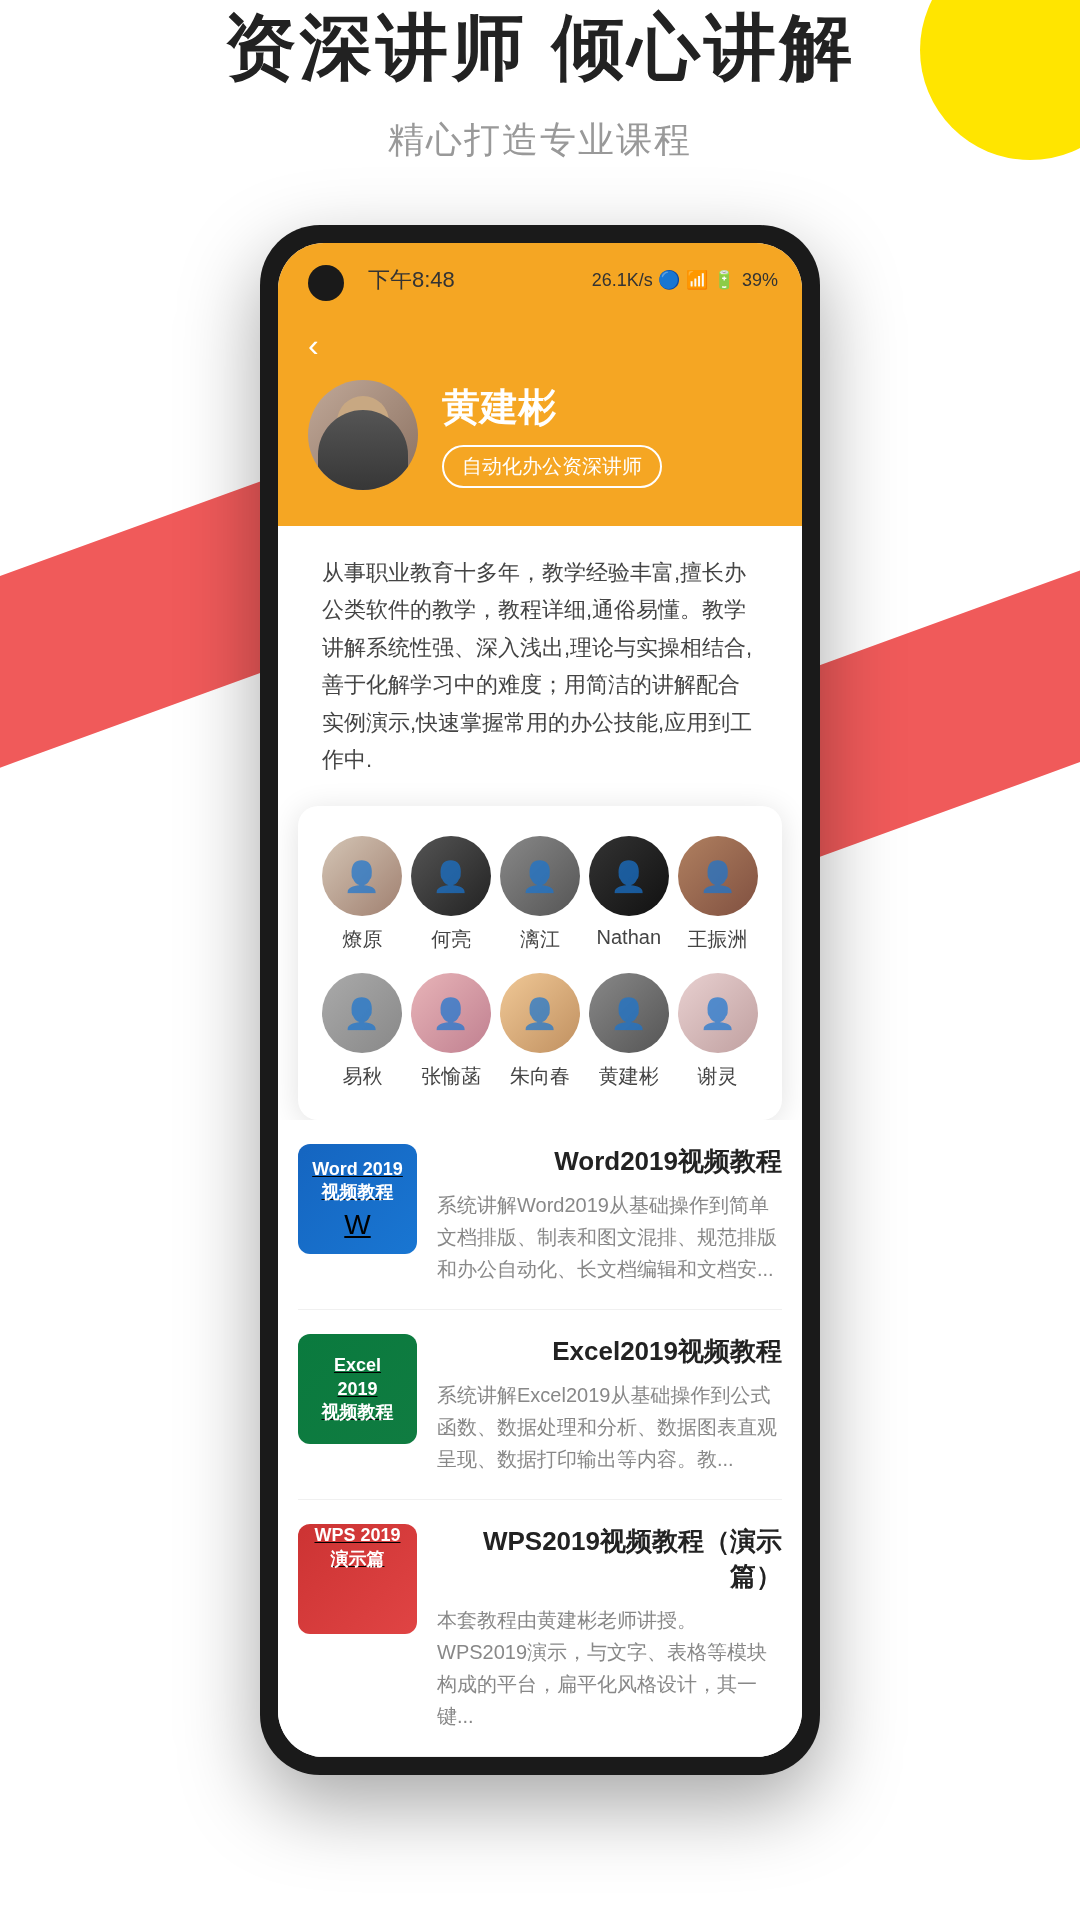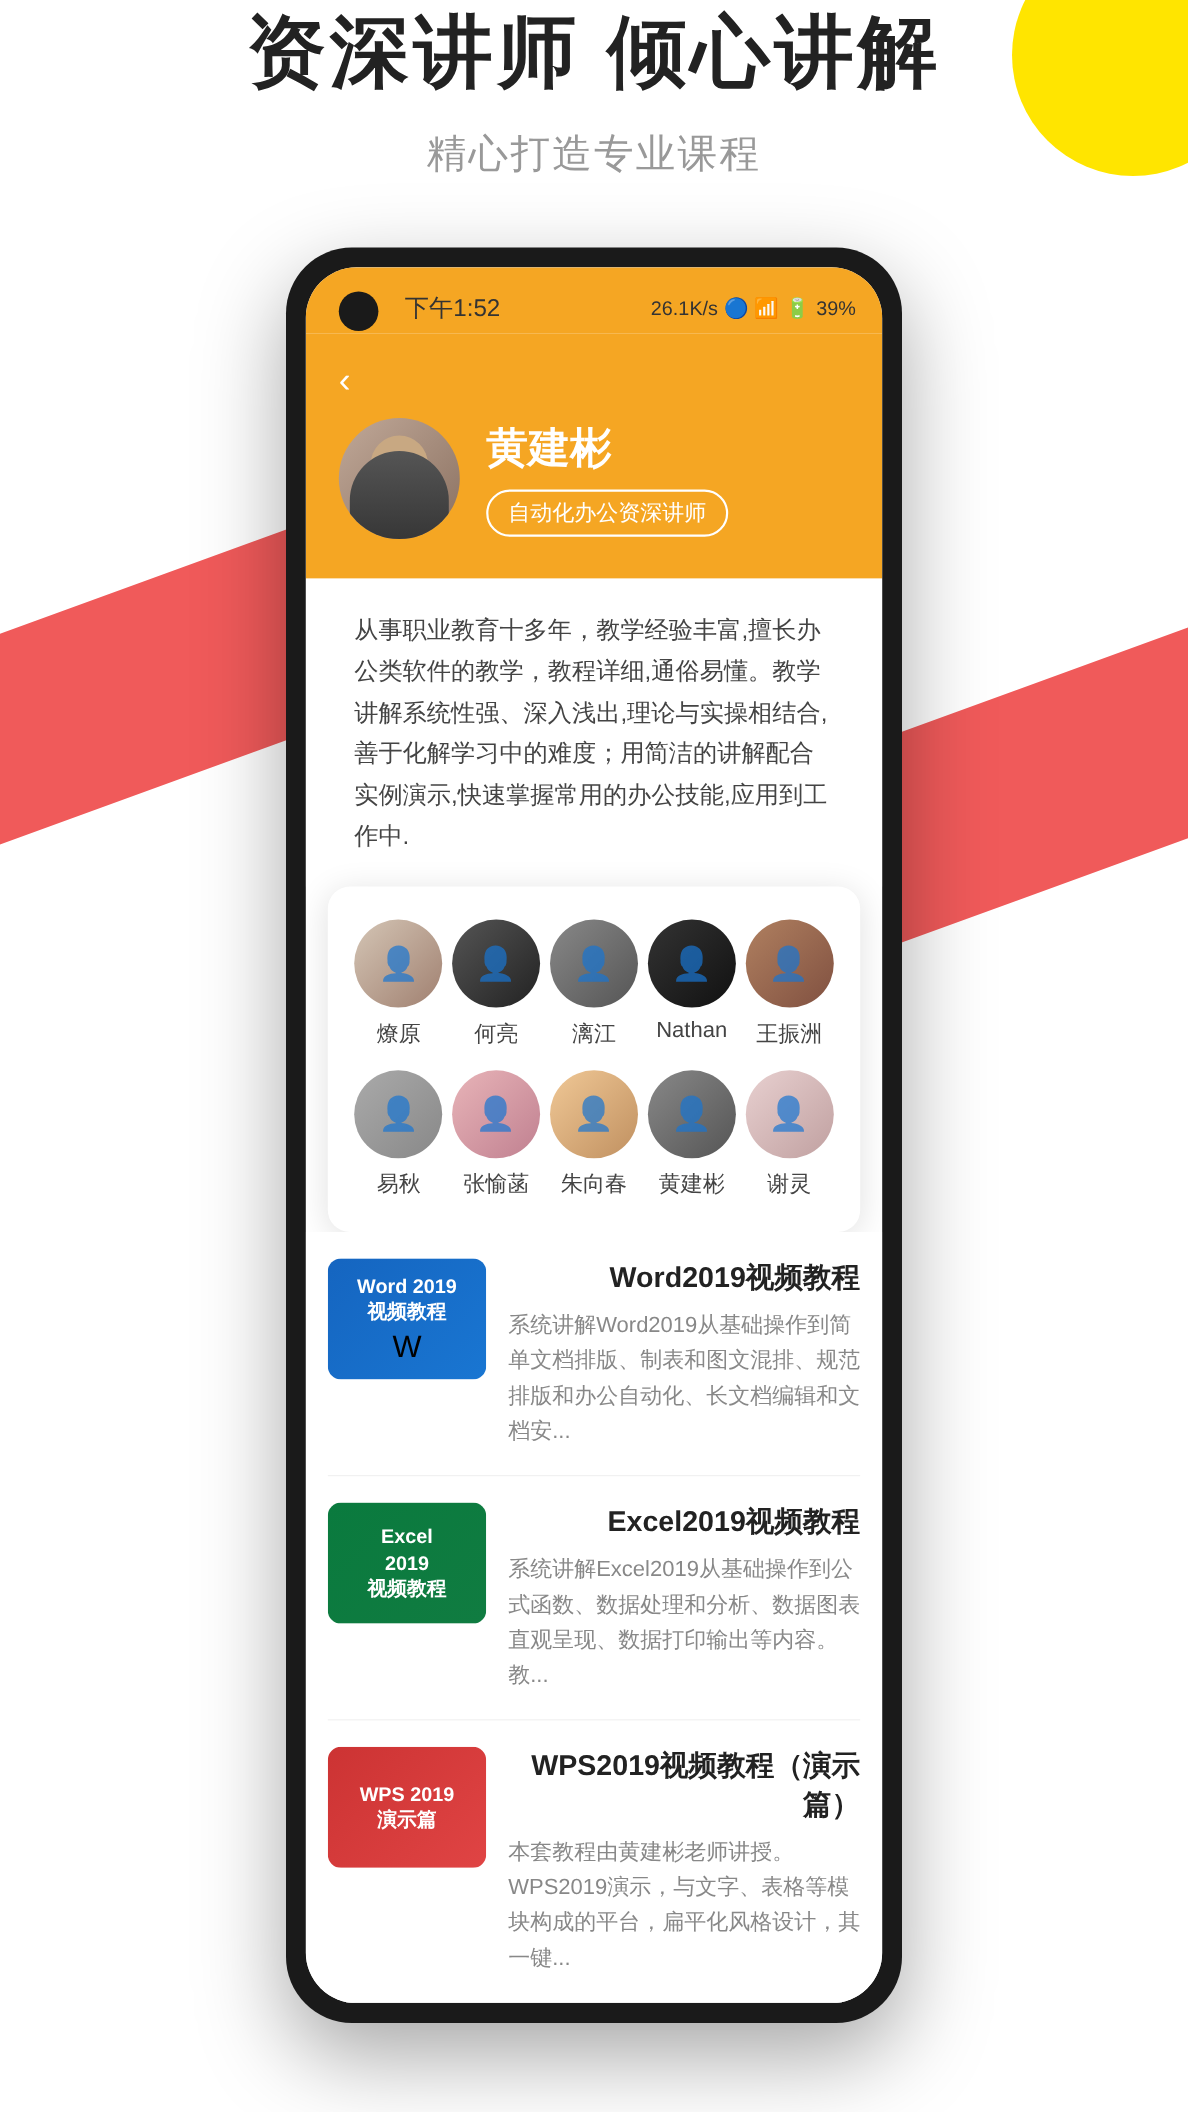--- a/index.html
+++ b/index.html
@@ -283,26 +283,27 @@
     }
 
     .course-item {
       display: flex;
       gap: 20px;
       padding: 24px 0;
       border-bottom: 1px solid #f0f0f0;
     }
 
     .course-thumbnail {
-      width: 144px;
+      width: 119px;
       height: 110px;
       border-radius: 12px;
       flex-shrink: 0;
       overflow: hidden;
       position: relative;
+      text-decoration: underline;
     }
 
     .thumb-word {
       background: linear-gradient(135deg, #1565C0, #1976D2);
       width: 100%;
       height: 100%;
       display: flex;
       flex-direction: column;
       align-items: center;
       justify-content: center;
@@ -318,21 +319,21 @@
       justify-content: center;
     }
 
     .thumb-wps {
       background: linear-gradient(135deg, #cc3333, #e04444);
       width: 100%;
       height: 100%;
       display: flex;
       flex-direction: column;
       align-items: center;
-      justify-content: center;
+      justify-content: flex-start;
     }
 
     .thumb-title {
       color: white;
       font-size: 18px;
       font-weight: 700;
       text-align: center;
       line-height: 1.3;
     }
 
@@ -372,21 +373,21 @@
   <div class="header-sub-title">精心打造专业课程</div>
 </div>
 
 <div class="phone-container">
   <div class="phone-mockup">
     <div class="phone-screen">
 
       <div class="camera-notch"></div>
 
       <div class="status-bar">
-        <span class="status-bar-left">下午1:52</span>
+        <span class="status-bar-left">下午8:48</span>
         <span class="status-bar-right">
           <span>26.1K/s</span>
           <span>🔵 📶 🔋</span>
           <span>39%</span>
         </span>
       </div>
 
       <div class="teacher-profile">
         <div class="back-arrow">‹</div>
         <div class="teacher-info">

